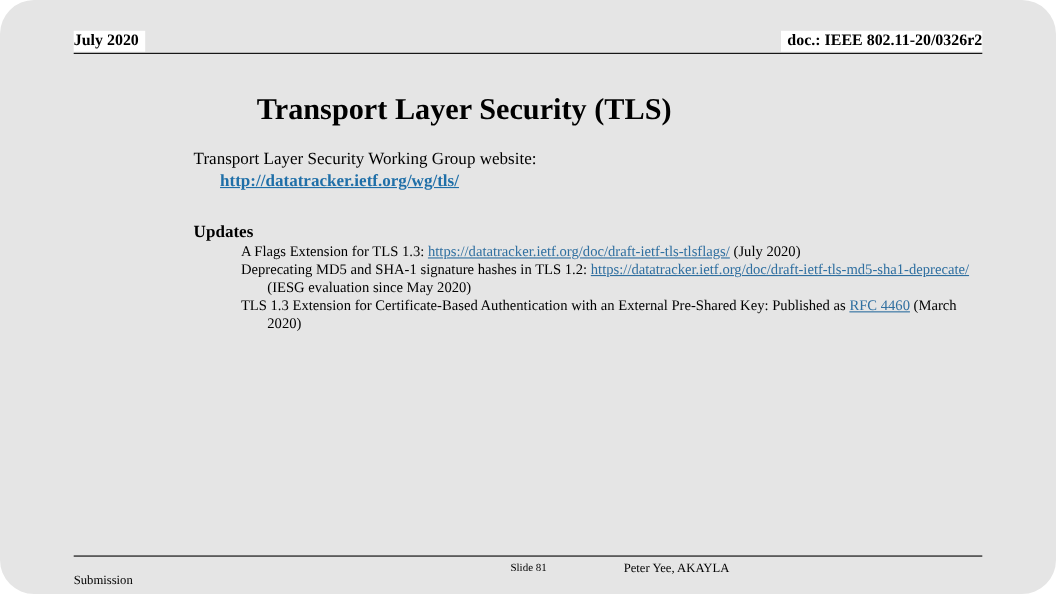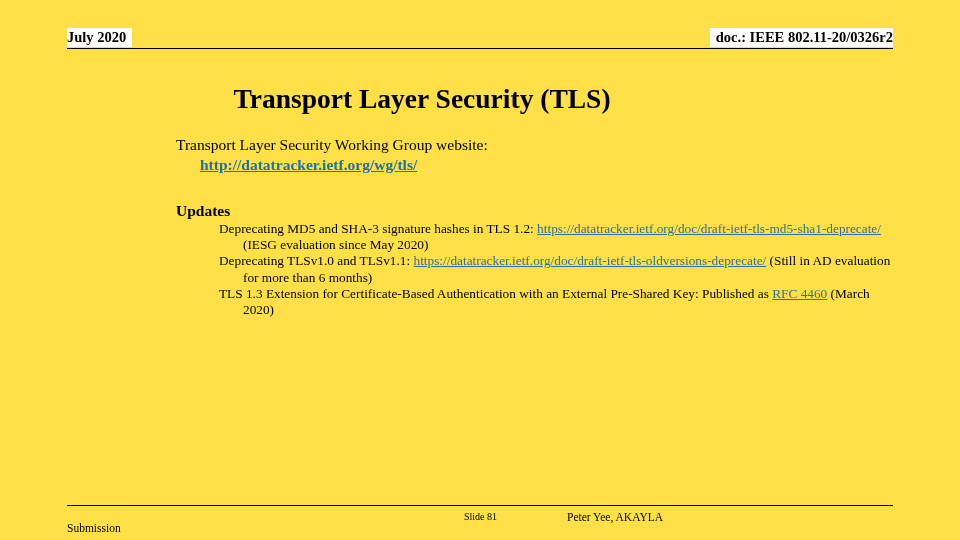--- a/index.html
+++ b/index.html
@@ -13,21 +13,22 @@
     overflow: hidden;
     font-family: "Liberation Serif", "DejaVu Serif", serif;
     color: #000000;
     position: relative;
   }
 
   .slide {
     position: relative;
     width: 960px;
     height: 540px;
-    background: #fde047;
+    background: #e5e5e5;
+    border-radius: 31px;
   }
 
   
   .header {
     position: absolute;
     left: 67px;
     top: 28px;
     width: 826px;
     height: 24px;
   }
@@ -192,28 +193,28 @@
 
     <p class="lvl1">Transport Layer Security Working Group website:</p>
     <p class="lvl1-link-line">
       <a class="link-strong" href="#">http://datatracker.ietf.org/wg/tls/</a>
     </p>
 
     <p class="updates-head">Updates</p>
 
     <div class="items">
 
-
       <p class="item">
-        <span class="first">Deprecating MD5 and SHA-3 signature hashes in TLS 1.2: </span><a class="link" href="#">https://datatracker.ietf.org/doc/draft-ietf-tls-md5-sha1-deprecate/</a><span> (IESG evaluation since May 2020)</span>
+        <span class="first">A Flags Extension for TLS 1.3: </span><a class="link" href="#">https://datatracker.ietf.org/doc/draft-ietf-tls-tlsflags/</a><span> (July 2020)</span>
       </p>
 
       <p class="item">
-        <span class="first">Deprecating TLSv1.0 and TLSv1.1: </span><a class="link" href="#">https://datatracker.ietf.org/doc/draft-ietf-tls-oldversions-deprecate/</a><span> (Still in AD evaluation for more than 6 months)</span>
+        <span class="first">Deprecating MD5 and SHA-1 signature hashes in TLS 1.2: </span><a class="link" href="#">https://datatracker.ietf.org/doc/draft-ietf-tls-md5-sha1-deprecate/</a><span> (IESG evaluation since May 2020)</span>
       </p>
+
 
       <p class="item">
         <span class="first">TLS 1.3 Extension for Certificate-Based Authentication with an External Pre-Shared Key: Published as </span><a class="link" href="#">RFC 4460</a><span> (March 2020)</span>
       </p>
 
     </div>
   </div>
 
   <div class="footer">
     <div class="footer-rule"></div>

